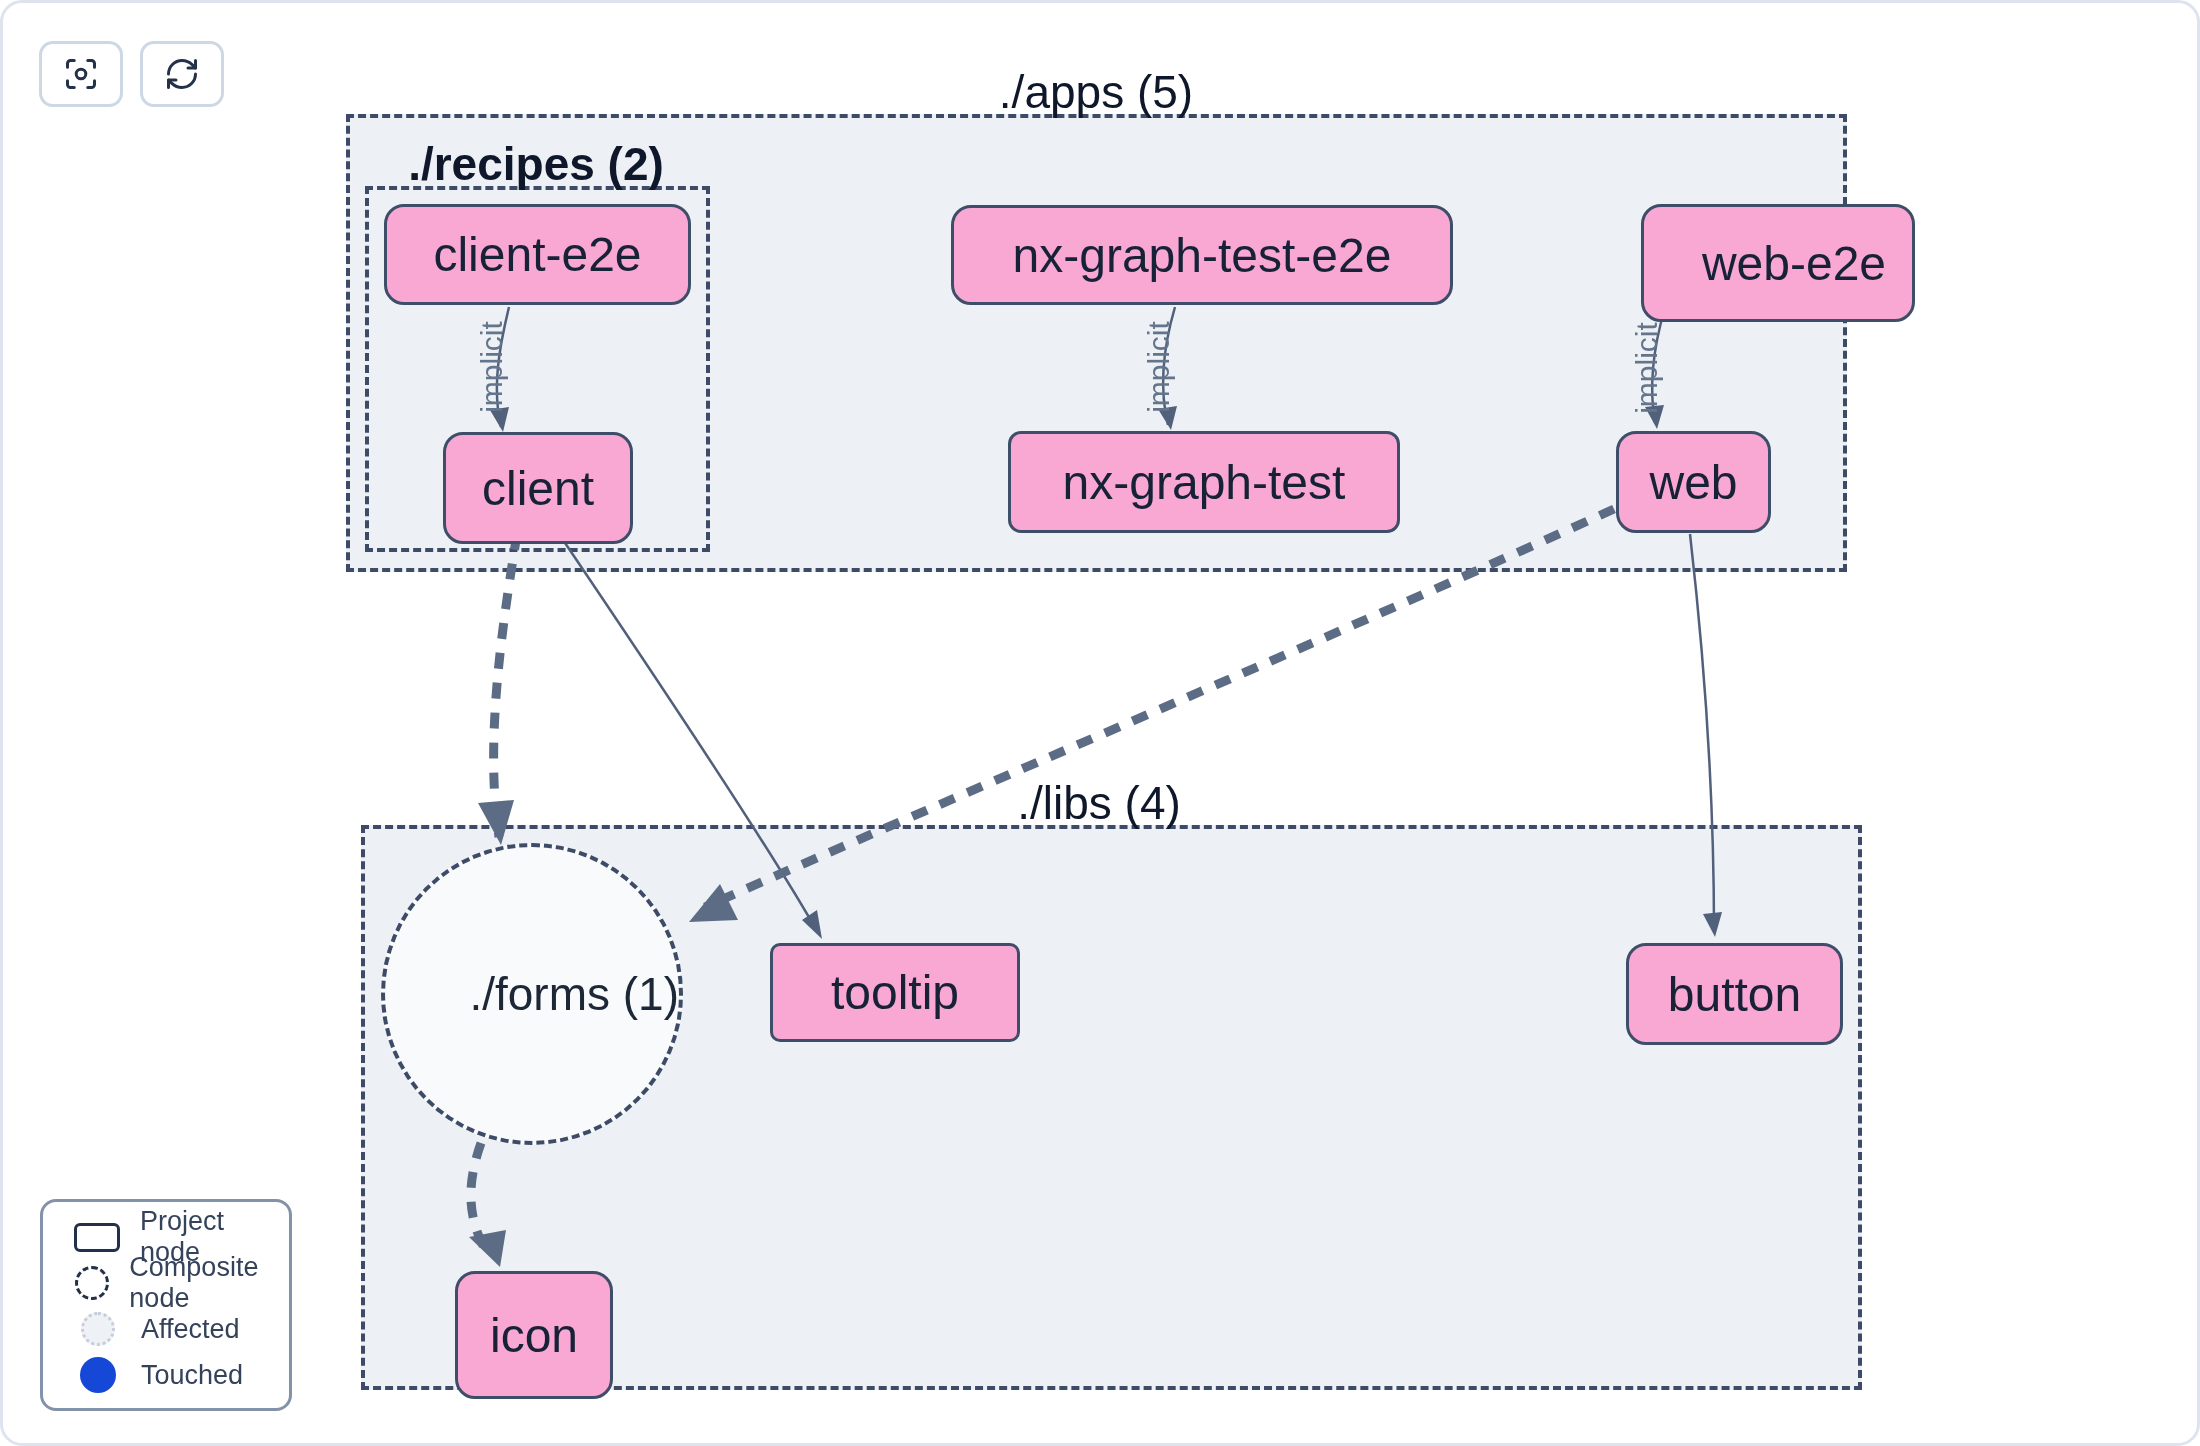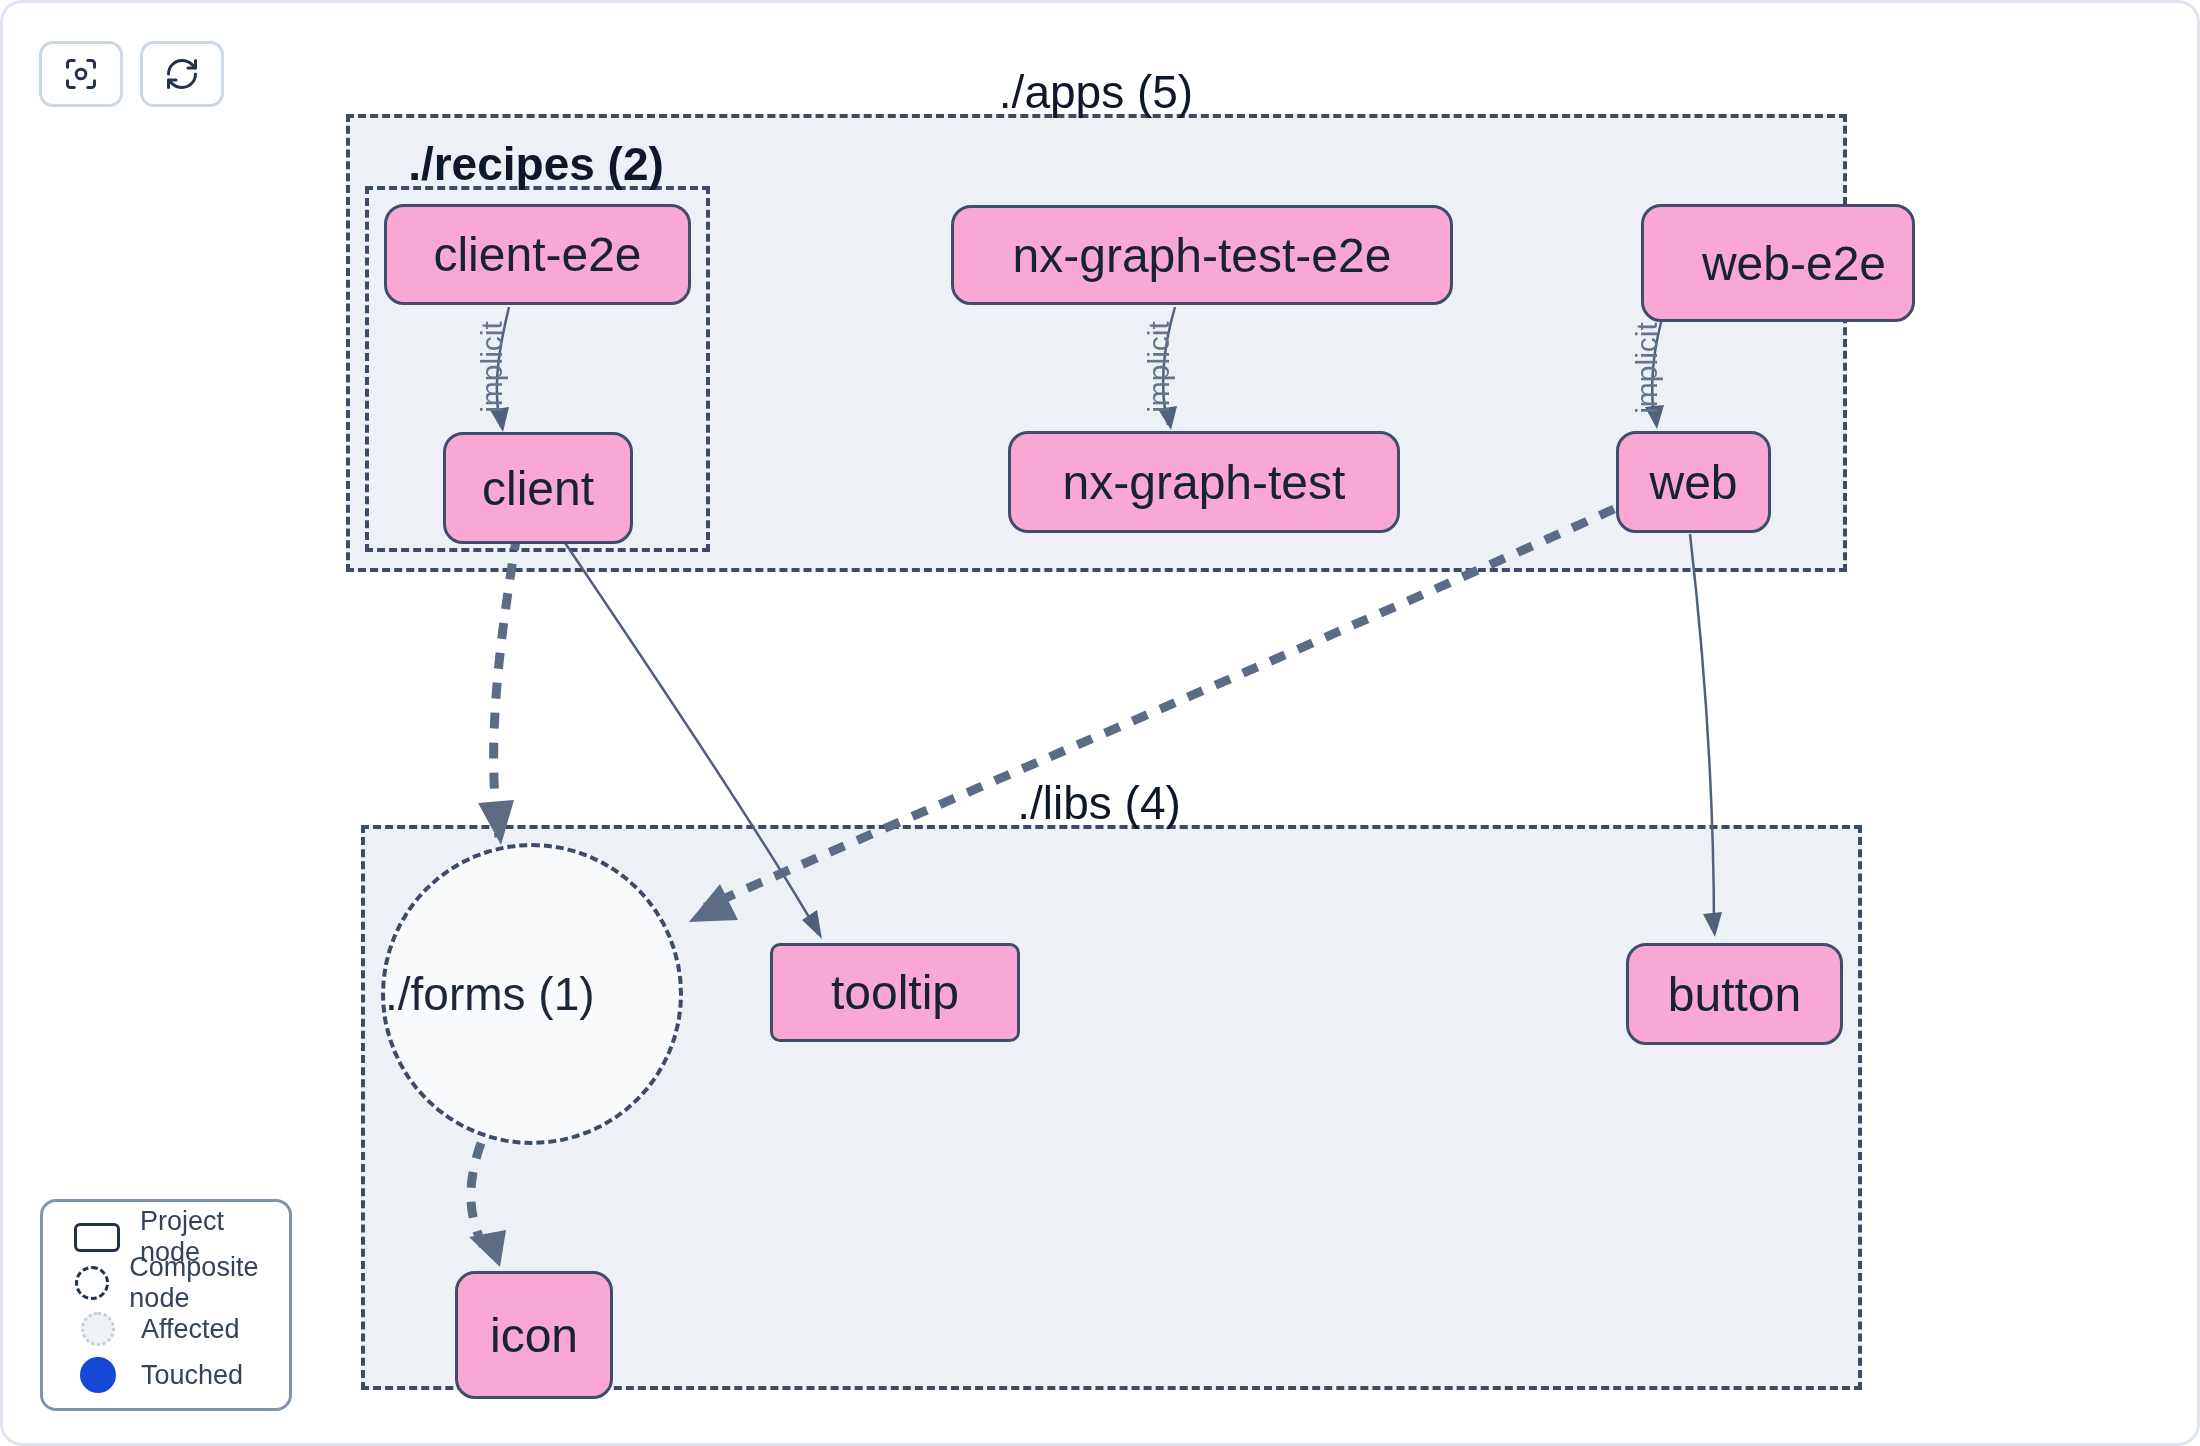--- a/index.html
+++ b/index.html
@@ -17,21 +17,21 @@
   .tool-btn svg{stroke:#243249;fill:none;stroke-width:2;stroke-linecap:round;stroke-linejoin:round;}
   
   .group{position:absolute;box-sizing:border-box;border:4px dashed #3d4b66;background:#edf1f6;}
   .group-label{
     position:absolute;font-size:46px;color:#0f172a;text-align:center;
     white-space:nowrap;cursor:pointer;z-index:6;
   }
   .composite{
     position:absolute;left:378px;top:840px;width:302px;height:302px;box-sizing:border-box;
     border:4px dashed #3d4b66;border-radius:50%;background:#f8fafc;
-    display:flex;align-items:center;justify-content:flex-start;
+    display:flex;align-items:center;justify-content:flex-end;
     font-size:46px;color:#1c2737;z-index:3;cursor:pointer;
   }
   
   .node{
     position:absolute;box-sizing:border-box;display:flex;align-items:center;justify-content:center;
     background:#f9a8d4;border:3px solid #3e4d68;border-radius:20px;
     font-size:48px;color:#172237;z-index:5;cursor:pointer;white-space:nowrap;
   }
   
   .edges{position:absolute;left:0;top:0;z-index:4;pointer-events:none;}
@@ -115,21 +115,21 @@
     <polygon class="arrow-thick" points="497,1264 466,1234 503,1227"></polygon>
   </svg>
 
   <div class="edge-label" style="left:489px;top:364px;">implicit</div>
   <div class="edge-label" style="left:1156px;top:364px;">implicit</div>
   <div class="edge-label" style="left:1644px;top:365px;">implicit</div>
 
   <div class="node" style="left:381px;top:201px;width:307px;height:101px;">client-e2e</div>
   <div class="node" style="left:440px;top:429px;width:190px;height:112px;">client</div>
   <div class="node" style="left:948px;top:202px;width:502px;height:100px;">nx-graph-test-e2e</div>
-  <div class="node" style="left:1005px;top:428px;width:392px;height:102px;">nx-graph-test</div>
+  <div class="node" style="left:1005px;top:428px;width:392px;height:102px;border-radius:13px;">nx-graph-test</div>
   <div class="node" style="left:1638px;top:201px;width:274px;height:118px;padding-left:32px;">web-e2e</div>
   <div class="node" style="left:1613px;top:428px;width:155px;height:102px;">web</div>
   <div class="node" style="left:767px;top:940px;width:250px;height:99px;border-radius:10px;">tooltip</div>
   <div class="node" style="left:1623px;top:940px;width:217px;height:102px;">button</div>
   <div class="node" style="left:452px;top:1268px;width:158px;height:128px;">icon</div>
 
   <div class="legend">
     <div class="legend-row">
       <span class="legend-swatch-wrap">
           <span class="sw-rect"></span>

